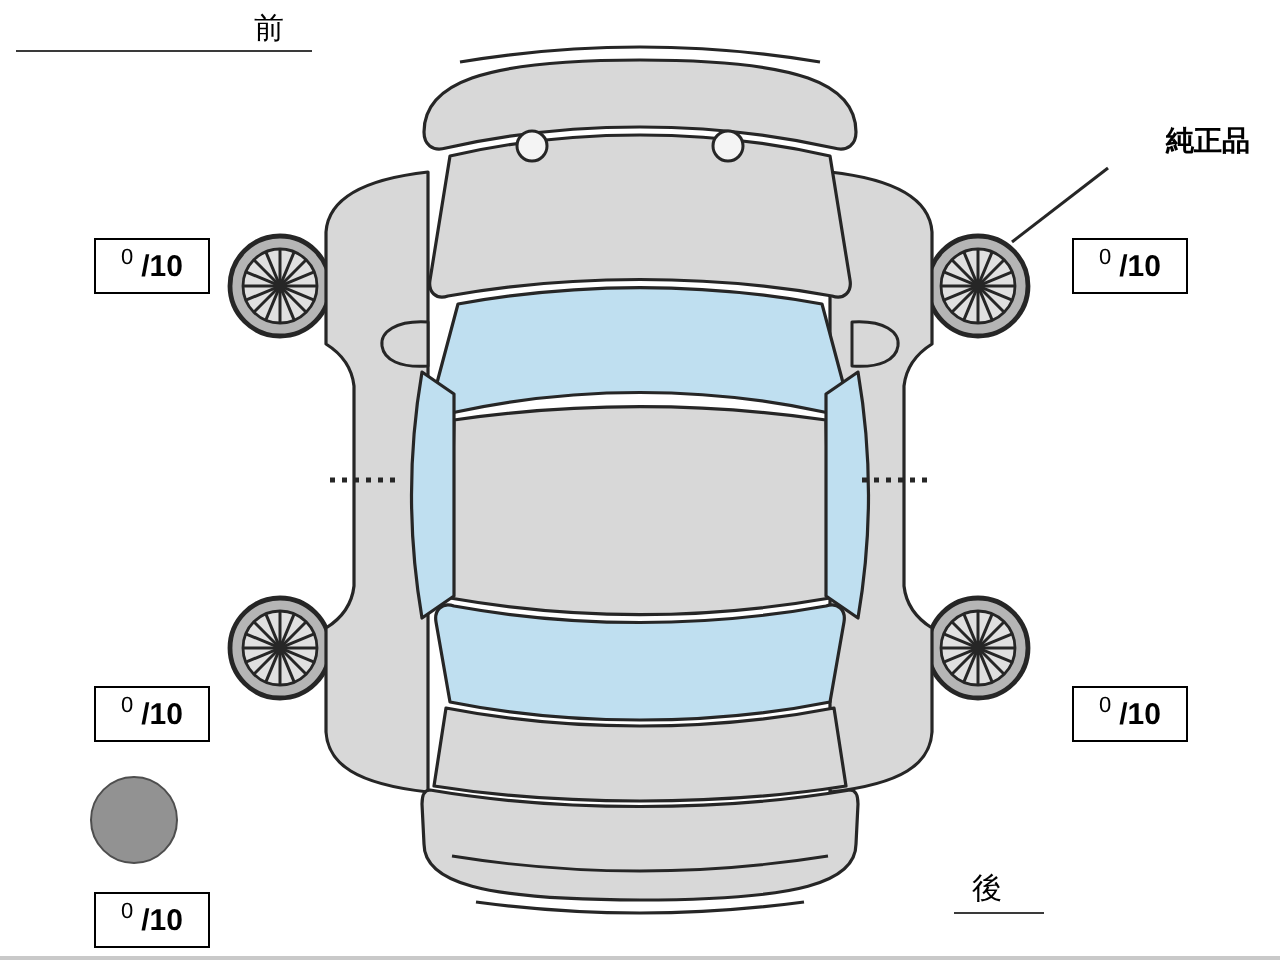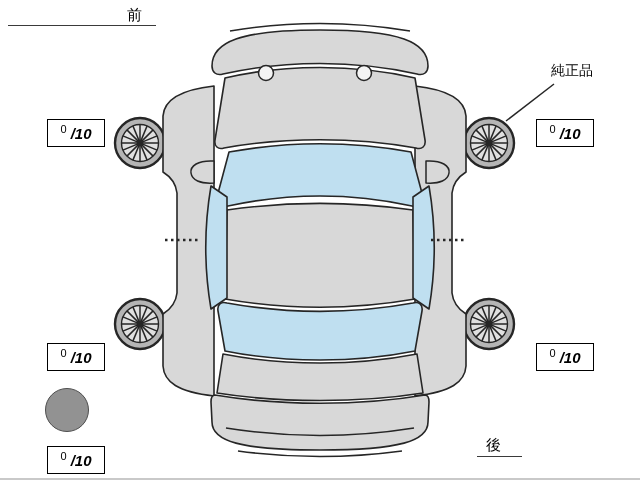--- a/index.html
+++ b/index.html
@@ -16,30 +16,30 @@
   .fill-body  { fill:var(--c-body,#d8d8d8); }
   .fill-glass { fill:var(--c-glass,#bfdff0); }
   .fill-tire  { fill:var(--c-tire,#b5b5b5); }
   .fill-rim   { fill:var(--c-rim,#e0e0e0); }
   .fill-none  { fill:none; }
   .fill-lite  { fill:#f4f4f4; }
   .hub        { fill:var(--c-outline,#262626); }
   .spokes line{ stroke:var(--c-outline,#262626); stroke-width:1.5; }
 
   .lbl { position:absolute; color:#000; font-size:15px; line-height:1.2; }
-  .lbl.bold { font-weight:normal; }
+  .lbl.bold { font-weight:bold;margin-left:32px; }
   .underline { position:absolute; height:0; border-top:1.5px solid #3a3a3a; }
 
   .tread-box {
     position:absolute; width:58px; height:28px; border:1px solid #000;
     background:#fff; display:flex; align-items:center; justify-content:center;
     gap:4px; color:#000;
   }
   .t-val { font-size:11px; transform:translateY(-4px); }
-  .t-max { font-size:15px; font-weight:bold;font-style:italic; }
+  .t-max { font-size:15px; font-weight:bold; }
 
   .spare-circle {
     position:absolute; left:45px; top:388px; width:44px; height:44px;
     border-radius:50%; background:var(--c-spare,#929292); border:1px solid #4e4e4e;
   }
 </style>
 </head>
 <body>
 
 <div class="stage">

